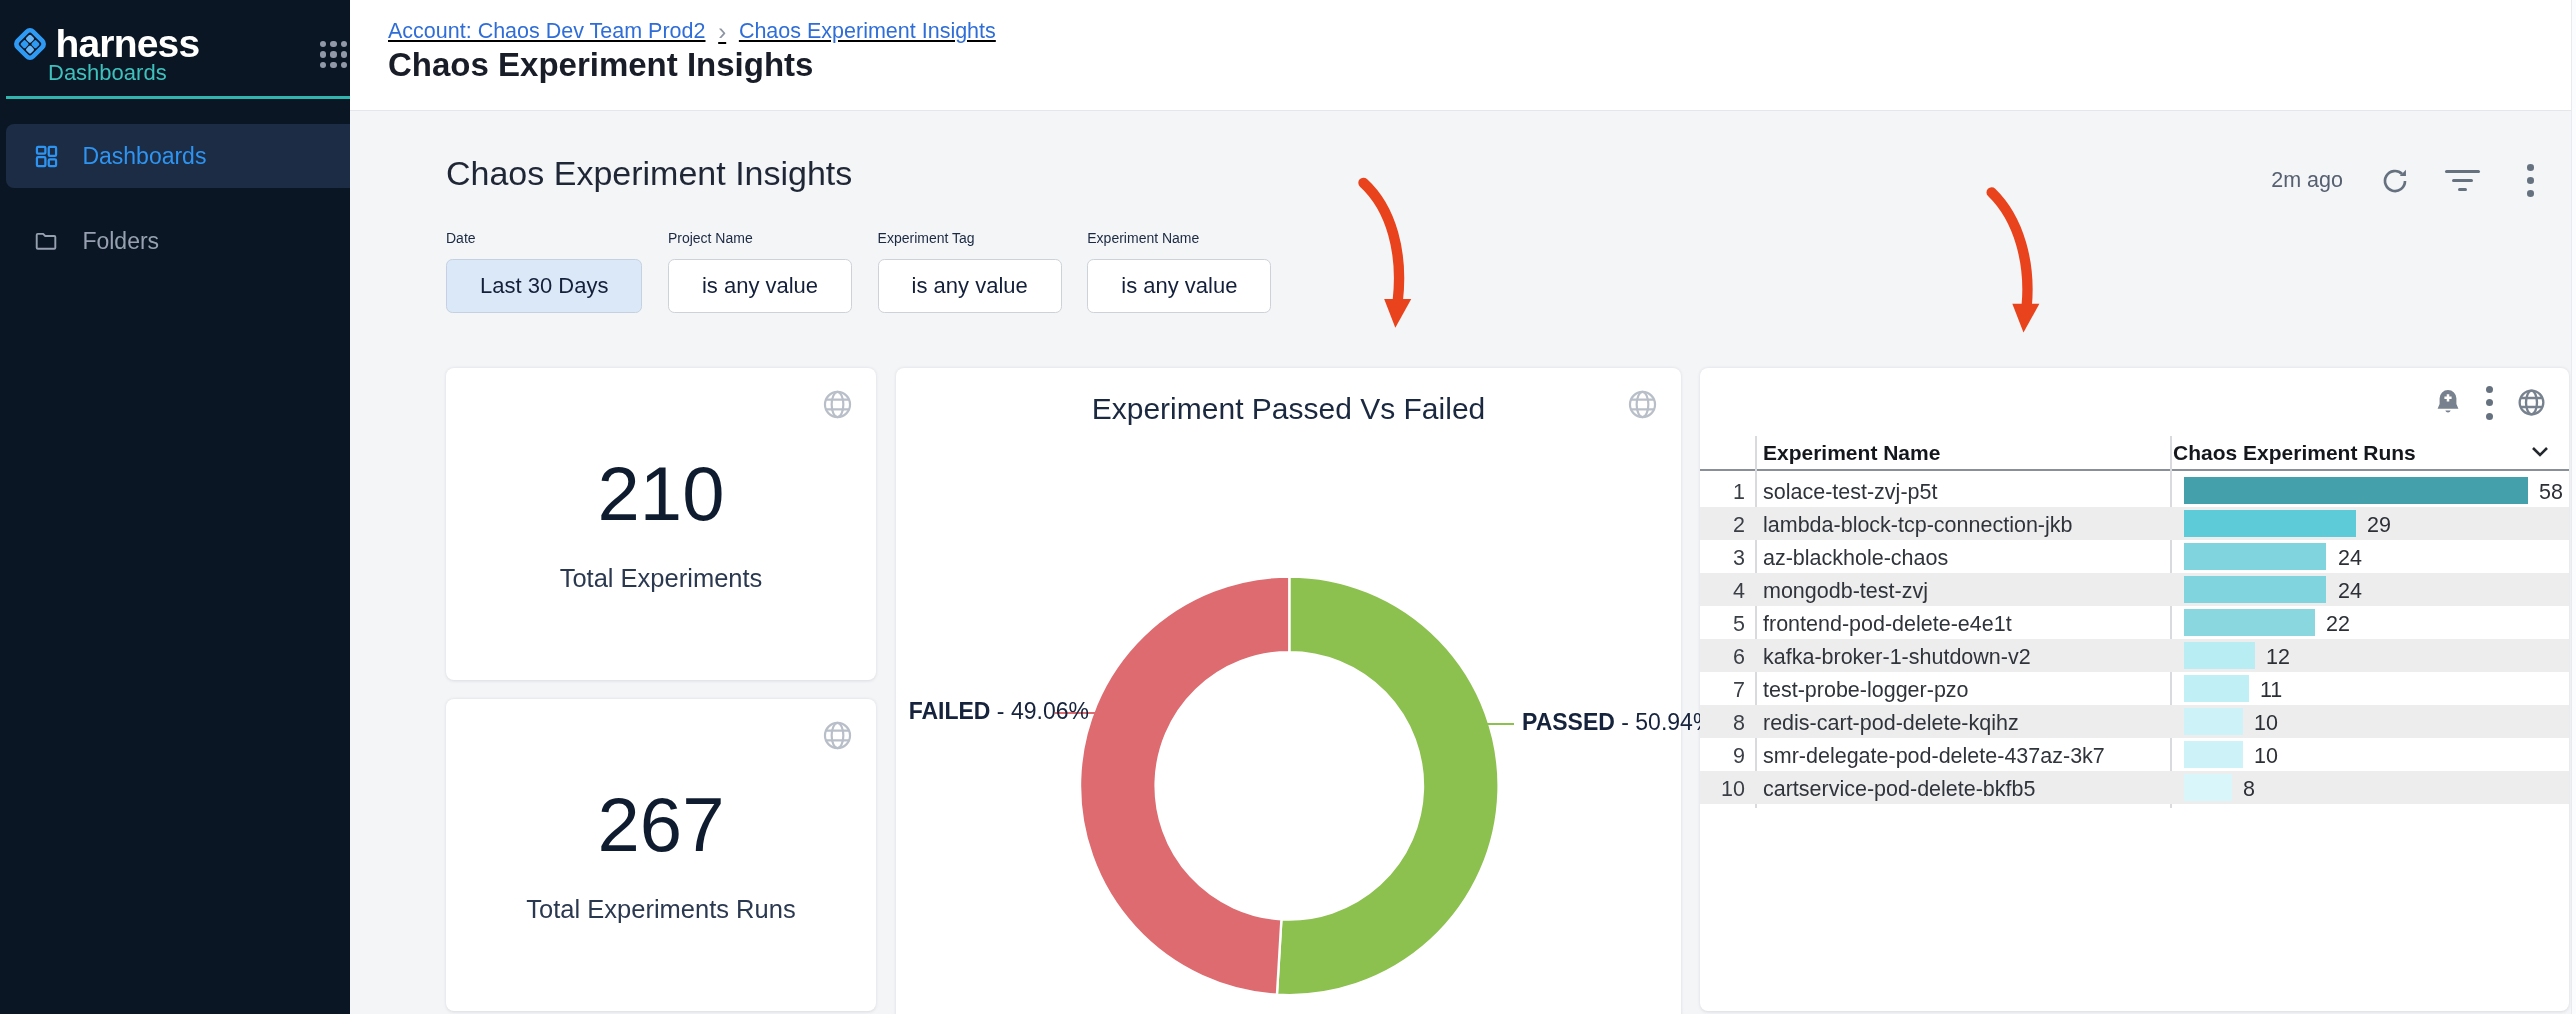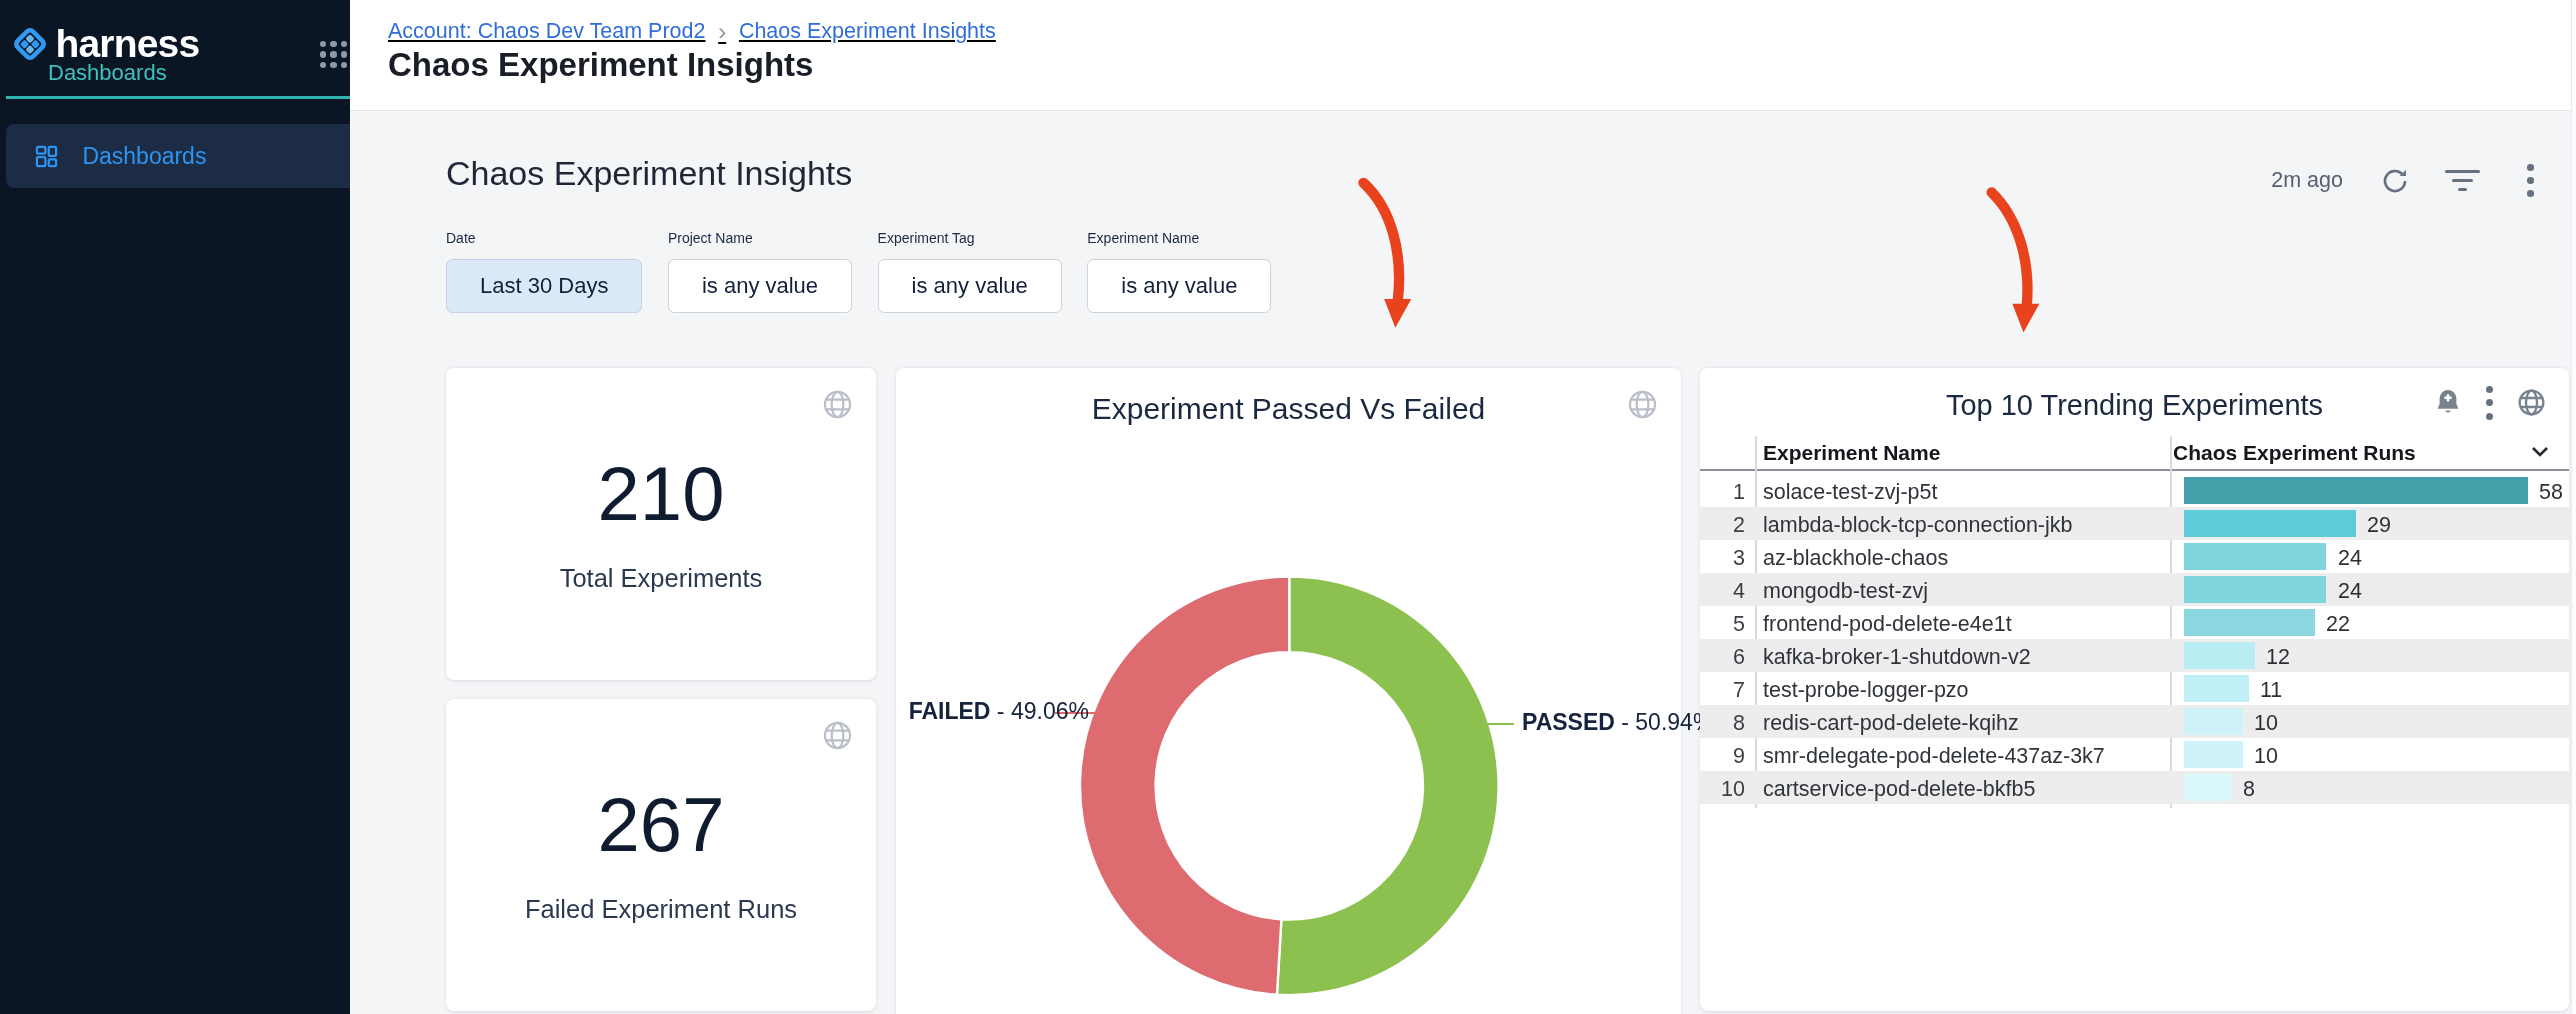--- a/index.html
+++ b/index.html
@@ -116,20 +116,28 @@
         <span class="nav-icon">
           <svg viewBox="0 0 24 24" width="27" height="27" fill="none" stroke="#2e94f2" stroke-width="2">
               <rect x="3.5" y="3.5" width="7.5" height="6" rx="1"></rect>
               <rect x="3.5" y="12.5" width="7.5" height="8" rx="1"></rect>
               <rect x="14" y="3.5" width="6.5" height="8" rx="1"></rect>
               <rect x="14" y="14.5" width="6.5" height="6" rx="1"></rect>
             </svg>
         </span>
         <span>Dashboards</span>
       </div>
+      <div class="nav-item">
+        <span class="nav-icon">
+          <svg viewBox="0 0 24 24" width="25.5" height="25.5" fill="none" stroke="#96a0b0" stroke-width="1.8">
+              <path d="M3.5 6.5a1 1 0 0 1 1-1h5l2 2h8.5a1 1 0 0 1 1 1v10a1 1 0 0 1-1 1h-15.5a1 1 0 0 1-1-1z"></path>
+            </svg>
+        </span>
+        <span>Folders</span>
+      </div>
     </div>
   </nav>
 
   <header class="topbar">
     <div class="breadcrumb">
       <span class="crumb">Account: Chaos Dev Team Prod2</span>
       <span class="crumb-sep">›</span>
       <span class="crumb">Chaos Experiment Insights</span>
     </div>
     <div class="page-title">Chaos Experiment Insights</div>
@@ -182,21 +190,21 @@
     <section class="card card-stat2">
       <span class="globe-btn">
         <svg viewBox="0 0 24 24" width="35" height="35" fill="none" stroke="#b9bfc8" stroke-width="1.5">
             <circle cx="12" cy="12" r="8.6"></circle>
             <ellipse cx="12" cy="12" rx="4" ry="8.6"></ellipse>
             <path d="M4 8.7h16M4 15.3h16"></path>
           </svg>
       </span>
       <div class="stat-inner">
         <div class="stat-value">267</div>
-        <div class="stat-label">Failed Experiment Runs</div>
+        <div class="stat-label">Total Experiments Runs</div>
       </div>
     </section>
 
     <section class="card card-donut">
       <div class="viz-title">Experiment Passed Vs Failed</div>
       <span class="globe-btn">
         <svg viewBox="0 0 24 24" width="35" height="35" fill="none" stroke="#b9bfc8" stroke-width="1.5">
             <circle cx="12" cy="12" r="8.6"></circle>
             <ellipse cx="12" cy="12" rx="4" ry="8.6"></ellipse>
             <path d="M4 8.7h16M4 15.3h16"></path>
@@ -206,21 +214,20 @@
           <path d="M 494 262 A 263 263 0 1 1 478.47573853854027 787.5414201722772 L 484.0833614999041 692.7070668781087 A 168 168 0 1 0 494 357 Z" fill="#8cc04f" stroke="#fff" stroke-width="3"></path>
           <path d="M 478.47573853854027 787.5414201722772 A 263 263 0 0 1 493.99999999999994 262 L 493.99999999999994 357 A 168 168 0 0 0 484.0833614999041 692.7070668781087 Z" fill="#dd6b70" stroke="#fff" stroke-width="3"></path>
         </svg>
       <div class="leader" style="left:159px;top:344px;width:41px;background:#dd6b70;"></div>
       <div class="donut-label" style="left:12.7px;top:330px;"><b>FAILED</b><span> - 49.06%</span></div>
       <div class="leader" style="left:586px;top:355px;width:32px;background:#8cc04f;"></div>
       <div class="donut-label" style="left:626px;top:341px;"><b>PASSED</b><span> - 50.94%</span></div>
     </section>
 
     <section class="card card-table">
-      <div class="viz-title" style="top:21px;font-size:29px;">Top 10 Trending Experiments</div>
       <div class="table-icons">
         <div>
           <svg viewBox="0 0 24 24" width="32" height="32">
               <path fill="#78828f" d="M12 2.2a6.3 6.3 0 0 0-6.3 6.3v4.3L4.2 16.3h15.6l-1.5-3.5V8.5A6.3 6.3 0 0 0 12 2.2z"></path>
               <path fill="#78828f" d="M10 17.6a2.1 2.1 0 0 0 4 0z"></path>
               <path d="M12 5.4v5.4M9.3 8.1h5.4" stroke="#fff" stroke-width="1.9" fill="none"></path>
             </svg>
         </div>
         <div class="kebab">
             <i></i>

